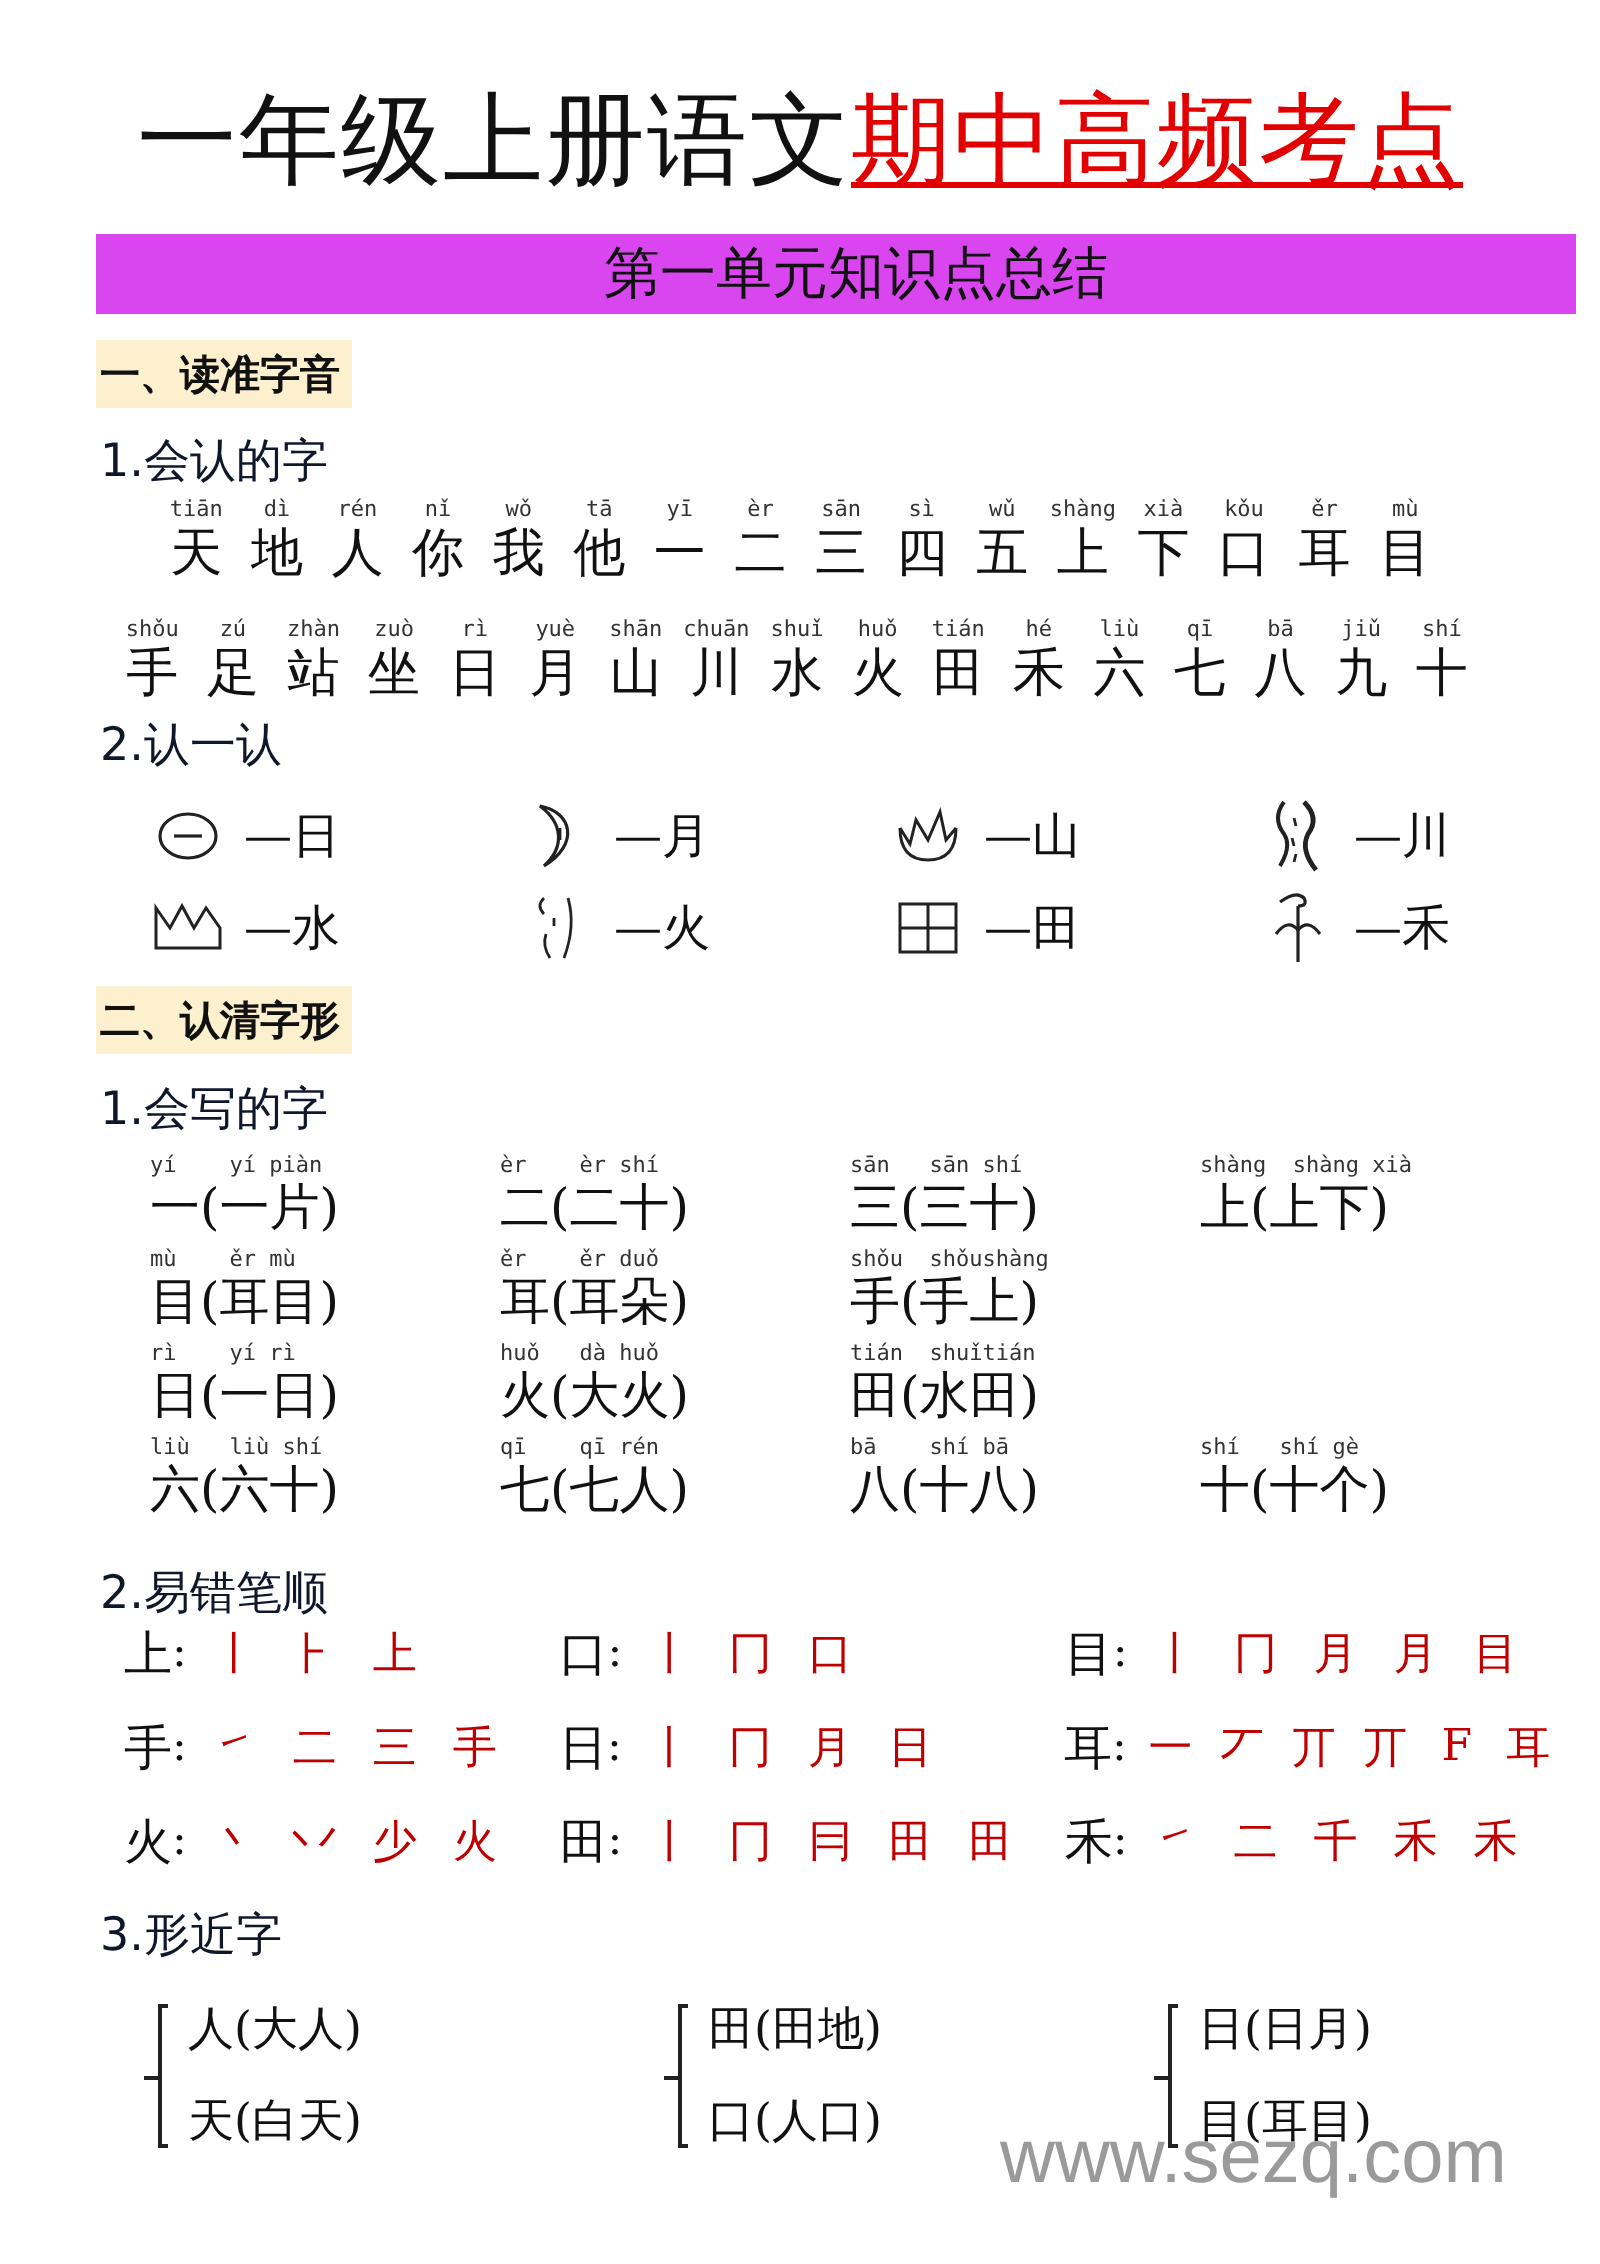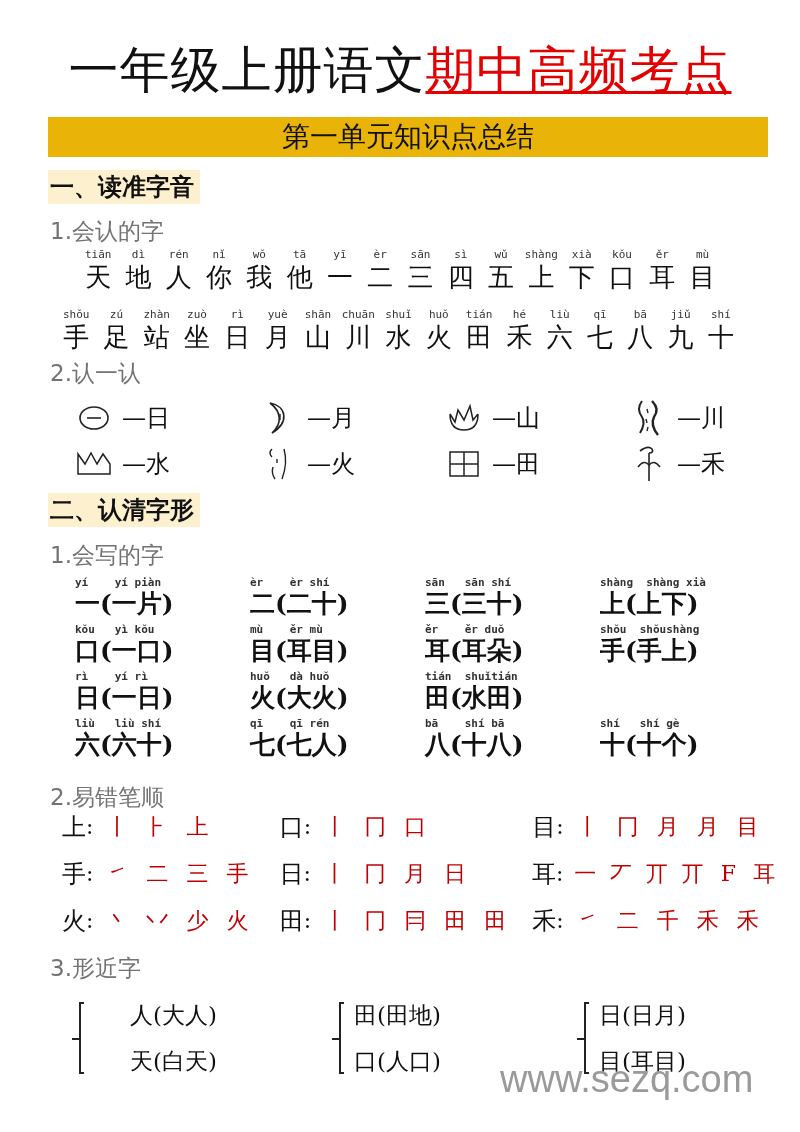--- a/index.html
+++ b/index.html
@@ -2,35 +2,35 @@
 <html><head>
 <meta charset="utf-8">
 <style>
   html, body { margin:0; padding:0; }
   body { width:800px; height:1132px; background:#ffffff; position:relative; overflow:hidden;
          font-family:"DejaVu Serif", "Liberation Serif", serif; color:#111; }
   .abs { position:absolute; }
   .title { left:0; width:800px; top:38px; text-align:center; font-size:50px; line-height:64px;
            font-family:"DejaVu Sans","Liberation Sans",sans-serif; letter-spacing:1px; white-space:nowrap; }
   .title .red { color:#e30000; text-decoration:underline; text-decoration-thickness:3px; text-underline-offset:4px; }
-  .unit-bar { left:48px; top:117px; width:720px; height:40px; background:#eab308; text-align:center;
-              font-size:28px; line-height:40px; font-family:"DejaVu Sans","Liberation Sans",sans-serif; }
-  .sec { left:48px; height:34px; padding:0 6px 0 2px; background:#fdf0cf; font-size:24px; line-height:34px;
+  .unit-bar { left:48px; top:117px; width:720px; height:40px; background:#d946ef; text-align:center;
+              font-size:28px; line-height:40px; font-family:"DejaVu Sans","Liberation Sans",sans-serif;padding-left:20px; }
+  .sec { left:48px; height:34px; padding:0 6px 0 2px; background:#fdf0cf; font-size:20px; line-height:34px;
          font-family:"DejaVu Sans","Liberation Sans",sans-serif; font-weight:bold; color:#111; }
-  .sub { left:50px; font-size:23px; line-height:30px; color:#737373; font-family:"DejaVu Sans","Liberation Sans",sans-serif; }
+  .sub { left:50px; font-size:23px; line-height:30px; color:#0f172a; font-family:"DejaVu Sans","Liberation Sans",sans-serif; }
   .prow { display:flex; }
   .pcell { width:40.3px; text-align:center; }
   .py { font-size:11px; line-height:14px; color:#333; font-family:"DejaVu Sans Mono","Liberation Mono",monospace; white-space:nowrap; }
   .hz { font-size:26px; line-height:30px; color:#111; }
   .pic-row { display:flex; }
   .pic-item { width:185px; display:flex; align-items:center; height:40px; }
   .pic { width:44px; height:36px; display:flex; align-items:center; justify-content:center; }
   .pic-label { font-size:24px; margin-left:6px; }
   .w-grid { left:75px; width:700px; }
-  .w-row { display:flex; height:47px;font-weight:bold; }
+  .w-row { display:flex; height:47px; }
   .w-item { width:175px; }
   .w-py { font-size:11px; line-height:13px; color:#333; font-family:"DejaVu Sans Mono","Liberation Mono",monospace; white-space:pre; height:13px; }
   .w-hz { font-size:25px; line-height:30px; white-space:nowrap; }
   .s-row { display:flex; height:47px; align-items:center; }
   .s-group { display:flex; align-items:center; }
   .s-char { font-size:24px; }
   .s-colon { font-size:22px; margin-right:4px; }
   .s-step { font-size:22px; color:#c00000; width:40px; text-align:center; }
   .sim-group { display:flex; align-items:stretch; }
   .brace { width:14px; position:relative; margin-right:8px; }
@@ -293,24 +293,20 @@
         <div class="w-py">sān   sān shí</div>
         <div class="w-hz">三(三十)</div>
       </div>
       <div class="w-item">
         <div class="w-py">shàng  shàng xià</div>
         <div class="w-hz">上(上下)</div>
       </div>
     </div>
     <div class="w-row">
       <div class="w-item">
-        <div class="w-py">kǒu   yì kǒu</div>
-        <div class="w-hz">口(一口)</div>
-      </div>
-      <div class="w-item">
         <div class="w-py">mù    ěr mù</div>
         <div class="w-hz">目(耳目)</div>
       </div>
       <div class="w-item">
         <div class="w-py">ěr    ěr duǒ</div>
         <div class="w-hz">耳(耳朵)</div>
       </div>
       <div class="w-item">
         <div class="w-py">shǒu  shǒushàng</div>
         <div class="w-hz">手(手上)</div>
@@ -432,21 +428,21 @@
         <span class="s-step">千</span>
         <span class="s-step">禾</span>
         <span class="s-step">禾</span>
       </div>
     </div>
   </div>
 
 <div class="abs sub" style="top:953px;">3.形近字</div>
 
 <div class="abs" style="left:72px; top:992px; display:flex;" id="simgrid">
-    <div class="sim-group" style="width: 260px; gap: 36px;">
+    <div class="sim-group" style="width: 260px;">
       <div class="brace">
         <span class="t"></span>
         <span class="b"></span>
       </div>
       <div class="sim-items">
         <div>人(大人)</div>
         <div>天(白天)</div>
       </div>
     </div>
     <div class="sim-group" style="width: 245px;">

